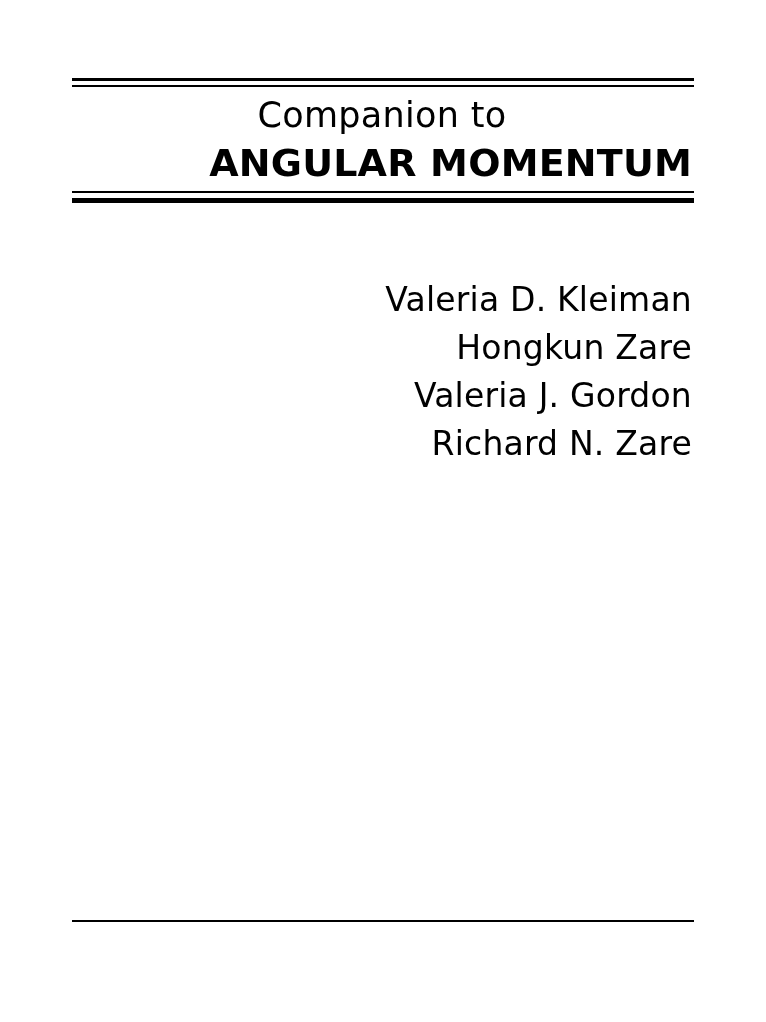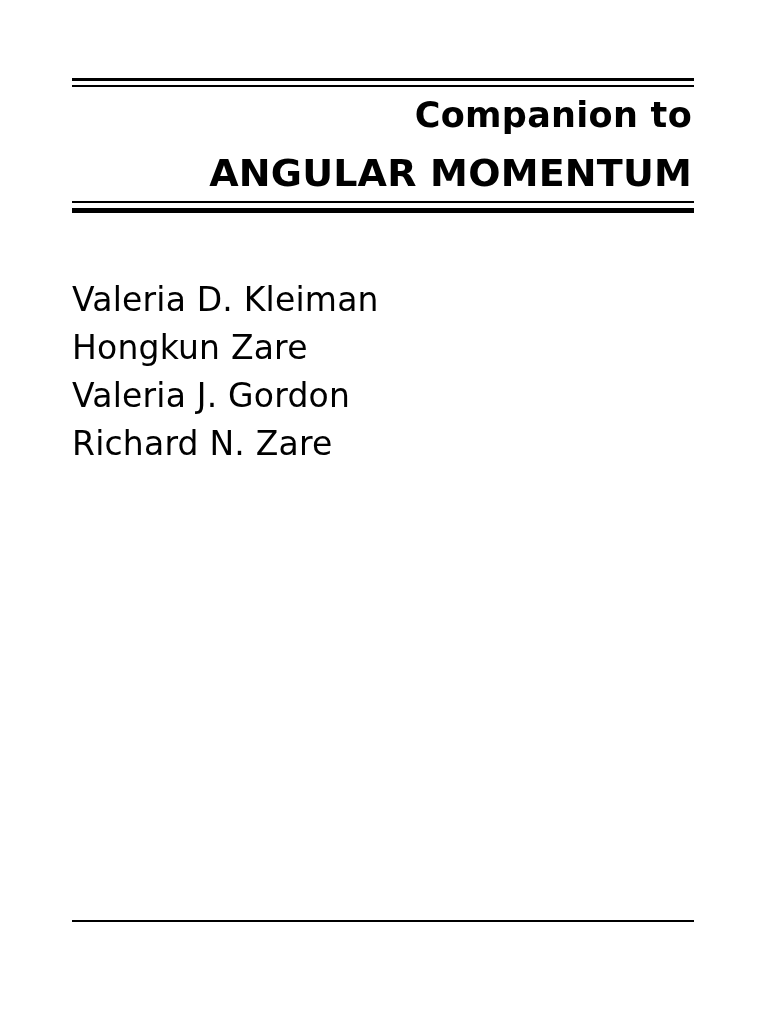--- a/index.html
+++ b/index.html
@@ -37,44 +37,45 @@
   .rule-thick{ height: 5px; }
   .rule-gap-1 { height: 4px; }
   .rule-gap-2 { height: 5px; }
 
   .title-inner {
     padding: 6px 0 4px 0;
     text-align: right;
   }
   .title-line-1 {
     font-family: "DejaVu Sans", sans-serif;
-    font-weight: 700;
+    font-weight: 400;
     font-size: 35px;
     line-height: 44px;
     letter-spacing: 0.3px;
-    text-align: right;
+    text-align: center;
     padding-right: 2px;
   }
   .title-line-2 {
     font-family: "DejaVu Sans", sans-serif;
     font-weight: 700;
     font-size: 38px;
     line-height: 48px;
     letter-spacing: 0.2px;
     text-align: right;
     padding-right: 2px;
-    margin-top: 12px;
+    margin-top: 2px;
   }
 
   
   .authors {
     position: absolute;
     left: 72px;
     right: 74px;
     top: 276px;
+    text-align: right;
   }
   .author {
     font-family: "DejaVu Sans", sans-serif;
     font-weight: 400;
     font-size: 33px;
     line-height: 48px;
     letter-spacing: 0.2px;
   }
 
   

